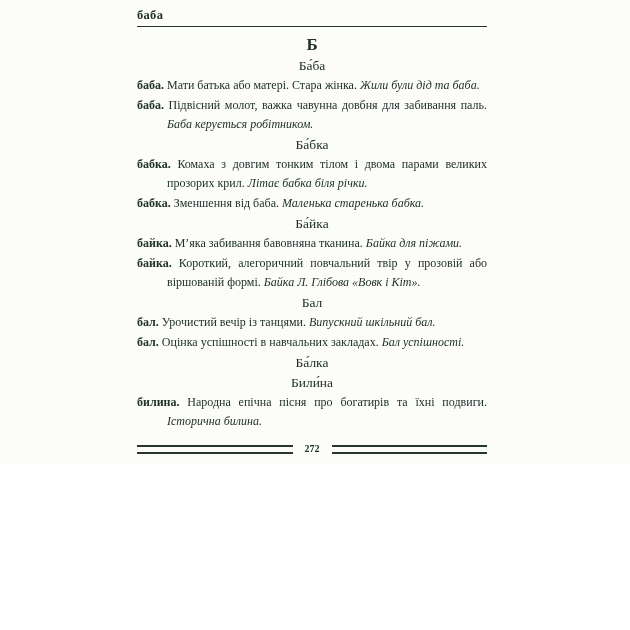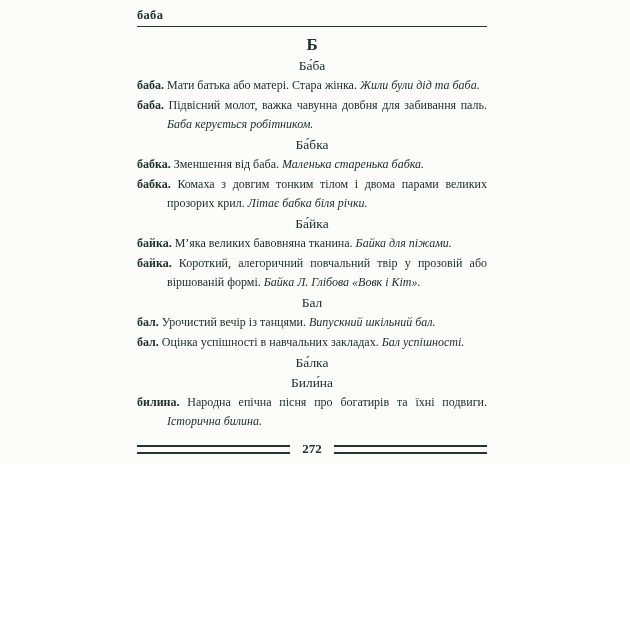--- a/index.html
+++ b/index.html
@@ -71,44 +71,44 @@
     justify-content: center;
   }
   .rule-double {
     flex: 1 1 auto;
     height: 5px;
     border-top: 2px solid #24362d;
     border-bottom: 2px solid #24362d;
   }
   .page-number {
     font-weight: bold;
-    font-size: 13px;
+    font-size: 10px;
     line-height: 14px;
     margin: 0 12px;
   }
 </style>
 </head>
 <body>
 
 <div class="page">
   <div class="content">
     <div class="running-head">баба</div>
     <div class="head-rule"></div>
 
     <div class="letter">Б</div>
 
     <div id="entries">
         <div class="section-heading">Ба́ба</div>
         <p class="entry"><span class="headword">баба. </span><span class="definition">Мати батька або матері. Стара жінка. </span><span class="example">Жили були дід та баба.</span></p>
         <p class="entry"><span class="headword">баба. </span><span class="definition">Підвісний молот, важка чавунна довбня для забивання паль. </span><span class="example">Баба керується робітником.</span></p>
         <div class="section-heading">Ба́бка</div>
+        <p class="entry"><span class="headword">бабка. </span><span class="definition">Комаха з довгим тонким тілом і двома парами великих прозорих крил. </span><span class="example">Літає бабка біля річки.</span></p>
         <p class="entry"><span class="headword">бабка. </span><span class="definition">Зменшення від баба. </span><span class="example">Маленька старенька бабка.</span></p>
-        <p class="entry"><span class="headword">бабка. </span><span class="definition">Комаха з довгим тонким тілом і двома парами великих прозорих крил. </span><span class="example">Літає бабка біля річки.</span></p>
         <div class="section-heading">Ба́йка</div>
-        <p class="entry"><span class="headword">байка. </span><span class="definition">М’яка великих бавовняна тканина. </span><span class="example">Байка для піжами.</span></p>
+        <p class="entry"><span class="headword">байка. </span><span class="definition">М’яка забивання бавовняна тканина. </span><span class="example">Байка для піжами.</span></p>
         <p class="entry"><span class="headword">байка. </span><span class="definition">Короткий, алегоричний повчальний твір у прозовій або віршованій формі. </span><span class="example">Байка Л. Глібова «Вовк і Кіт».</span></p>
         <div class="section-heading">Бал</div>
         <p class="entry"><span class="headword">бал. </span><span class="definition">Урочистий вечір із танцями. </span><span class="example">Випускний шкільний бал.</span></p>
         <p class="entry"><span class="headword">бал. </span><span class="definition">Оцінка успішності в навчальних закладах. </span><span class="example">Бал успішності.</span></p>
         <div class="section-heading">Ба́лка</div>
         <div class="section-heading">Били́на</div>
         <p class="entry"><span class="headword">билина. </span><span class="definition">Народна епічна пісня про богатирів та їхні подвиги. </span><span class="example">Історична билина.</span></p>
       </div>
   </div>
 

